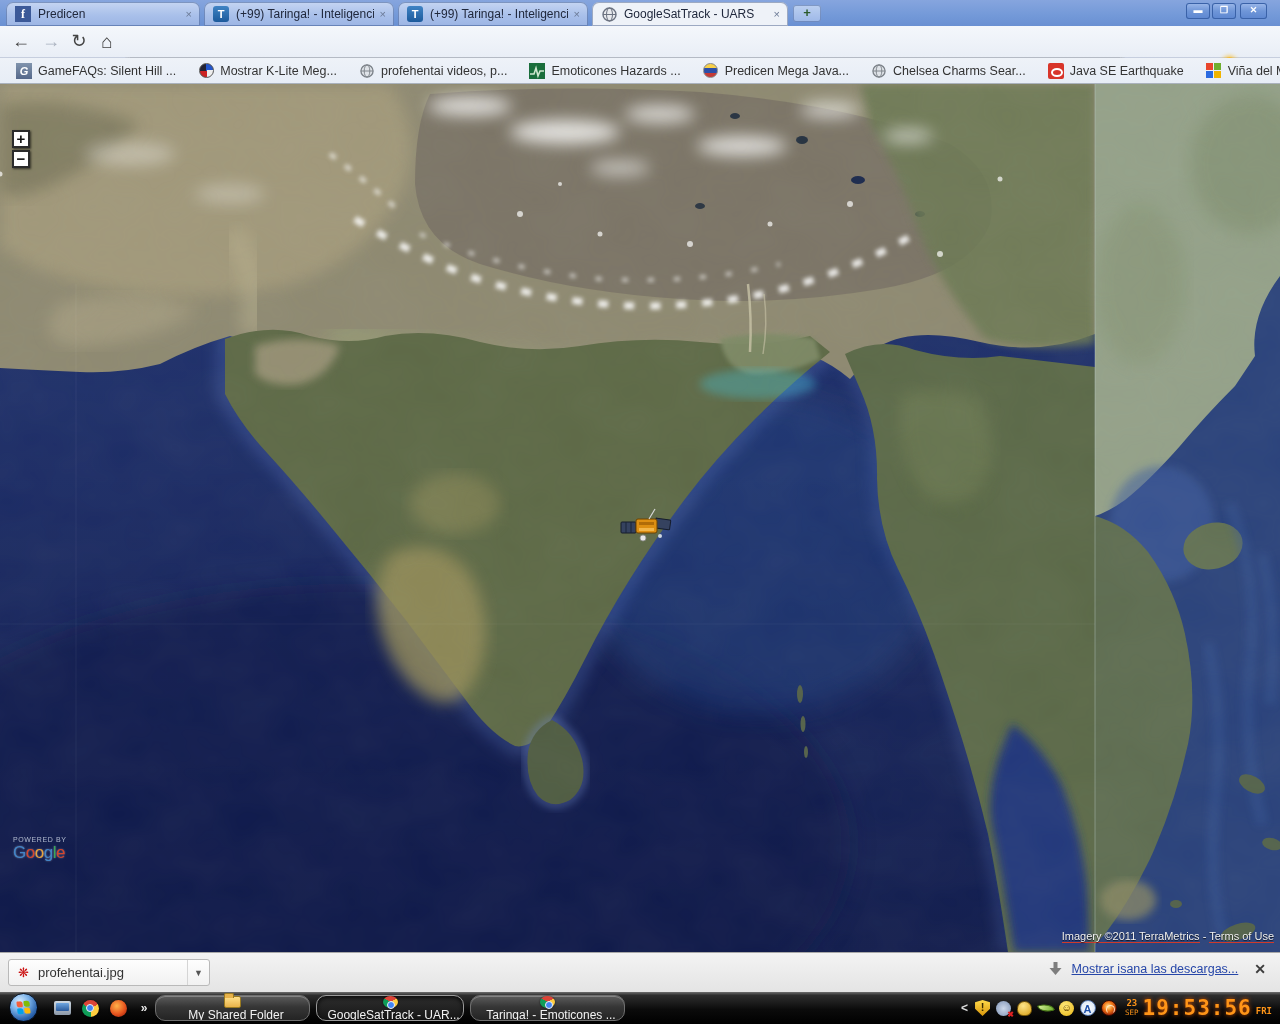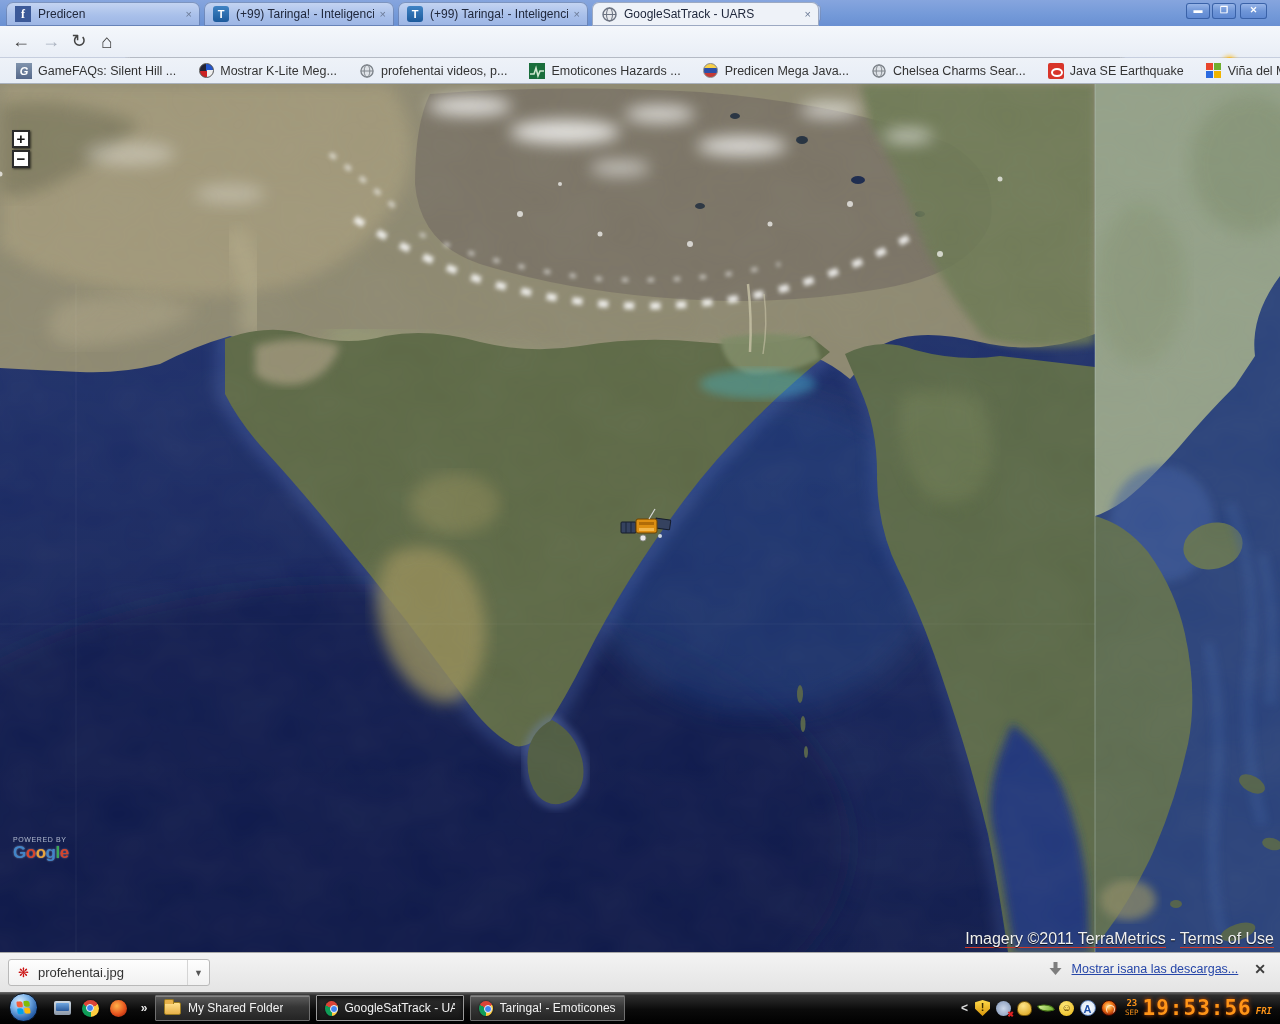--- a/index.html
+++ b/index.html
@@ -94,23 +94,23 @@
   
   .map { position:absolute; left:0; top:84px; width:1280px; height:868px; background:#16245c; overflow:hidden; }
   .map svg.terrain { position:absolute; left:0; top:0; }
   .zoomctl { position:absolute; left:12px; top:46px; width:18px; height:18px; background:#fff;
     border:2px solid #2b2b2b; color:#111; font-size:15px; font-weight:bold; text-align:center;
     line-height:14px; box-shadow:1px 1px 2px rgba(0,0,0,.6); }
   .zoomctl.out { top:66px; }
   .poweredby { position:absolute; left:13px; top:754px; top:752px; }
   .poweredby { top:752px; }
   .pb-label { font-size:7px; letter-spacing:.6px; color:#c9d2e2; opacity:.85; }
-  .glogo { font-size:17px; font-weight:bold; letter-spacing:-.5px;
+  .glogo { font-size:17px; font-weight:normal; letter-spacing:-.5px;
     text-shadow:0 0 2px rgba(255,255,255,.4); }
-  .attrib { position:absolute; right:6px; top:846px; font-size:16px; color:#f0f0f0;
+  .attrib { position:absolute; right:6px; top:846px; font-size:11px; color:#f0f0f0;
     text-shadow:0 1px 1px rgba(0,0,0,.8); white-space:nowrap; }
   .attrib span.u { border-bottom:1px solid #d03a2a; padding-bottom:0px; }
 
   
   .dlbar { position:absolute; left:0; top:952px; width:1280px; height:40px;
     background:linear-gradient(180deg,#f3f3f3,#e4e4e4); border-top:1px solid #a8a8a8; }
   .dlitem { position:absolute; left:8px; top:6px; width:202px; height:27px;
     background:linear-gradient(180deg,#fefefe,#f1f1f1); border:1px solid #b9b9b9; border-radius:3px;
     display:flex; align-items:center; }
   .dlitem .fico { color:#cc1313; font-size:13px; margin-left:9px; }
@@ -139,23 +139,23 @@
     background:linear-gradient(180deg,#6fa6e0,#2a5a9c); border-radius:1px; }
   .chrome-ball { width:17px; height:17px; border-radius:50%; position:relative;
     background:conic-gradient(from -60deg,#db4437 0 120deg,#ffcd40 120deg 240deg,#0f9d58 240deg 360deg);
     box-shadow:0 0 2px rgba(0,0,0,.8); }
   .chrome-ball:after { content:""; position:absolute; left:4.5px; top:4.5px; width:8px; height:8px;
     border-radius:50%; background:#4285f4; border:1.5px solid #f1f1f1; box-sizing:border-box; }
   .ico-red { width:17px; height:17px; border-radius:50%;
     background:radial-gradient(circle at 40% 35%, #ffb24a 0%, #e6541e 55%, #8c1508 100%);
     box-shadow:0 0 2px rgba(0,0,0,.8); }
   .ql-chev { color:#e8e8e8; font-size:12px; font-weight:bold; }
-  .tbtn { position:absolute; top:3px; height:26px; border-radius:1px; border:1px solid #6f6f6f;
+  .tbtn { position:absolute; top:3px; height:26px; border-radius:10px; border:1px solid #6f6f6f;
     background:linear-gradient(180deg,#5c5c5c 0%,#363636 45%,#242424 100%);
-    display:flex; align-items:center; padding:0 8px; box-shadow:inset 0 1px 0 rgba(255,255,255,.25); }
+    display:flex; align-items:center; padding:0 8px; box-shadow:inset 0 1px 0 rgba(255,255,255,.25);flex-direction:column; }
   .tbtn.active { background:linear-gradient(180deg,#2e2e2e,#161616); border-color:#9a9a9a;
     box-shadow:inset 0 2px 4px rgba(0,0,0,.8); }
   .tbtn .tlabel { color:#f2f2f2; font-size:12px; margin-left:7px; white-space:nowrap;
     overflow:hidden; }
   .folder { width:17px; height:13px; background:linear-gradient(180deg,#ffe08a,#e8b24a);
     border-radius:1px 2px 2px 2px; position:relative; border:1px solid #9a7a20; }
   .folder:before { content:""; position:absolute; left:-1px; top:-4px; width:8px; height:4px;
     background:#e8b24a; border:1px solid #9a7a20; border-bottom:none; border-radius:2px 2px 0 0; }
   .tray { position:absolute; right:0; top:0; height:32px; display:flex; align-items:center; }
   .tray-chev { color:#ddd; font-size:12px; font-weight:bold; margin-right:4px; }
@@ -184,21 +184,21 @@
     border:1px solid #3a0a00; position:relative; }
   .ti-swirl:after { content:""; position:absolute; left:4px; top:4px; width:7px; height:7px;
     border:1.5px solid rgba(255,240,220,.85); border-bottom-color:transparent; border-radius:50%; }
   .tdate { display:flex; flex-direction:column; align-items:center; margin:0 4px 0 6px;
     color:#ff9518; font-family:"DejaVu Sans Mono",monospace; line-height:1; }
   .tdate .d { font-size:9px; font-weight:bold; }
   .tdate .m { font-size:7.5px; margin-top:1px; }
   .tclock { font-family:"DejaVu Sans Mono",monospace; font-size:21px; font-weight:bold;
     color:#ff9518; letter-spacing:1px; text-shadow:0 0 4px rgba(230,90,0,.9),0 0 1px #000; }
   .tday { font-family:"DejaVu Sans Mono",monospace; font-size:9px; font-weight:bold;
-    color:#ff9518; margin:6px 8px 0 4px;font-style:italic; }
+    color:#ff9518; margin:6px 8px 0 4px; }
 </style>
 </head>
 <body>
 
 <div class="screen">
 
   <div class="tabstrip">
     <div class="tab" style="left:6px; width:194px;">
       <span class="favicon fav-fb">f</span>
       <span class="title">Predicen</span>
@@ -207,21 +207,21 @@
     <div class="tab" style="left:204px; width:190px;">
       <span class="favicon fav-t">T</span>
       <span class="title">(+99) Taringa!  - Inteligencia C</span>
       <span class="close">×</span>
     </div>
     <div class="tab" style="left:398px; width:190px;">
       <span class="favicon fav-t">T</span>
       <span class="title">(+99) Taringa!  - Inteligencia C</span>
       <span class="close">×</span>
     </div>
-    <div class="tab active" style="left:592px; width:227px;">
+    <div class="tab active" style="left:592px; width:196px;">
       <span class="favicon fav-globe">
         <svg width="15" height="15" viewBox="0 0 15 15">
             <circle cx="7.5" cy="7.5" r="6.5" fill="#e8eaee" stroke="#6b7280" stroke-width="1.4"></circle>
             <ellipse cx="7.5" cy="7.5" rx="3" ry="6.5" fill="none" stroke="#6b7280" stroke-width="1"></ellipse>
             <line x1="1" y1="7.5" x2="14" y2="7.5" stroke="#6b7280" stroke-width="1"></line>
           </svg>
       </span>
       <span class="title">GoogleSatTrack - UARS</span>
       <span class="close">×</span>
     </div>

